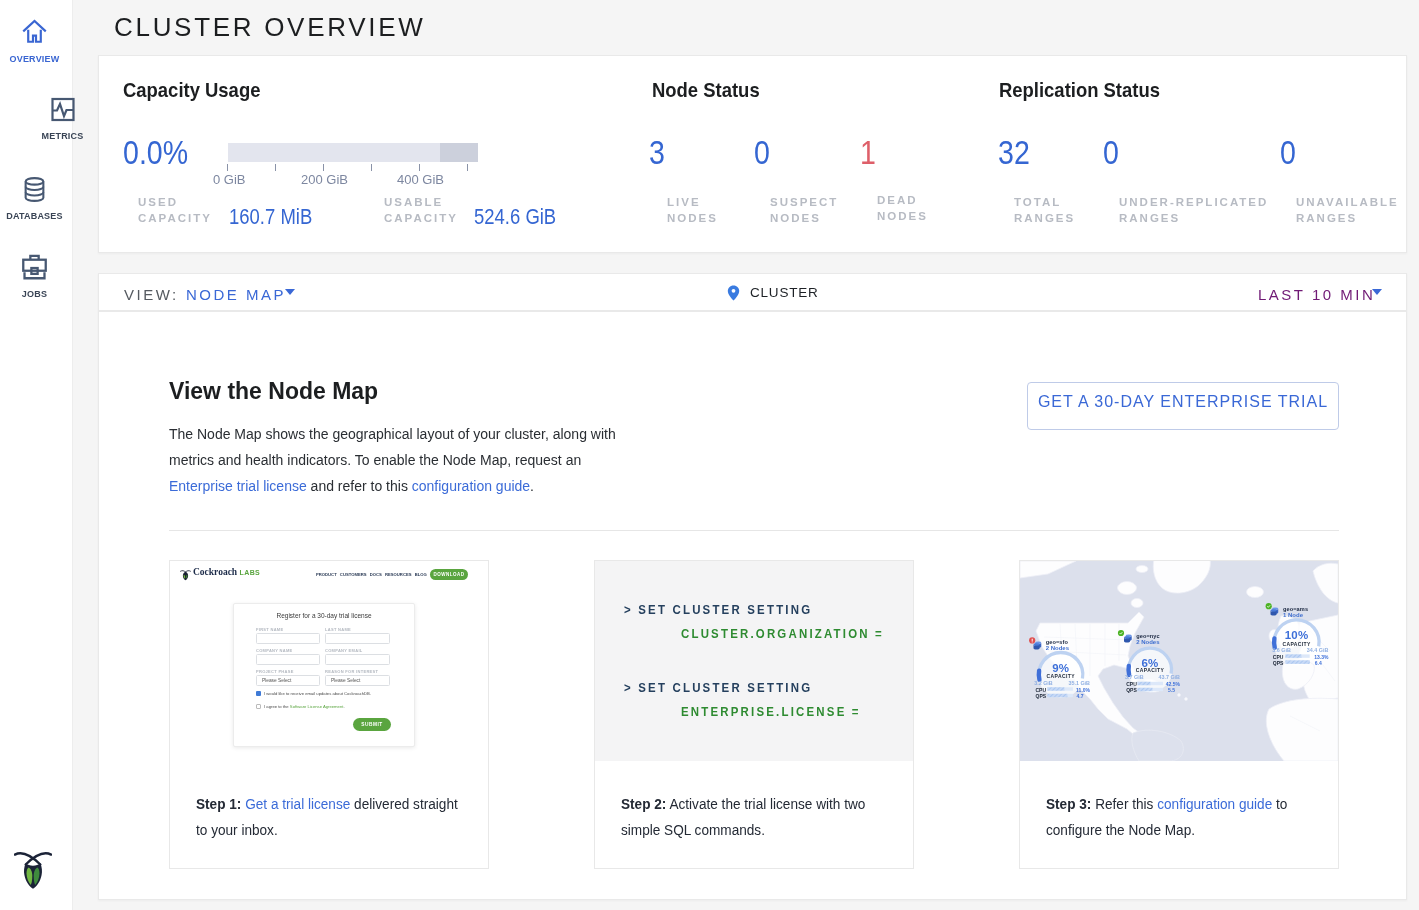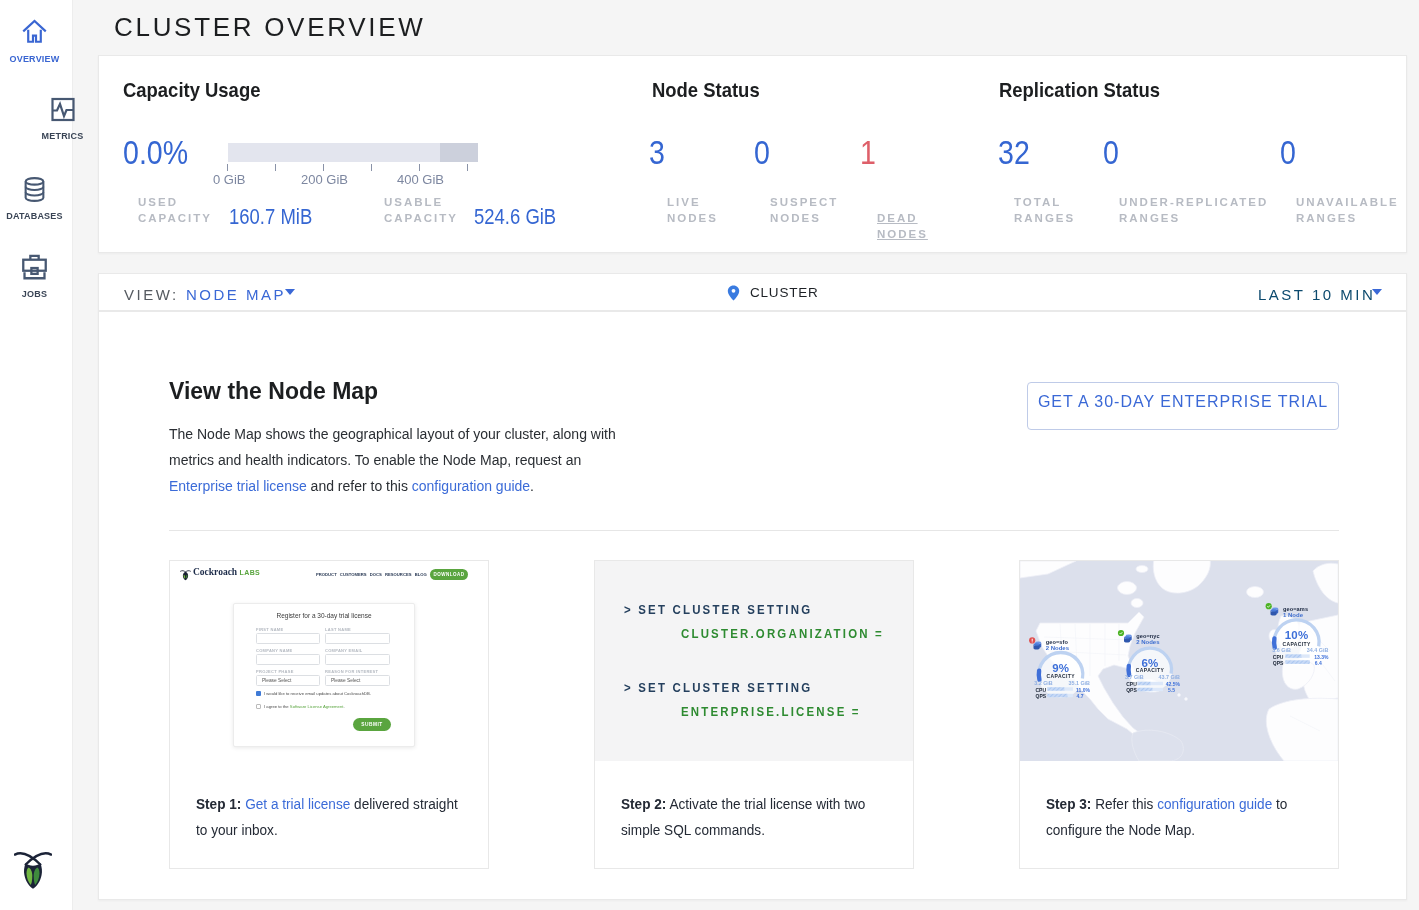--- a/index.html
+++ b/index.html
@@ -125,39 +125,39 @@
 <div class="stlbl" style="left:123px; top:194px;">USED<br>CAPACITY</div>
 <div class="midnum" style="left:229px; top:204px;">160.7 MiB</div>
 <div class="stlbl" style="left:369px; top:194px;">USABLE<br>CAPACITY</div>
 <div class="midnum" style="left:474px; top:204px;">524.6 GiB</div>
 
 <div class="bignum" style="left:649px; top:133px;">3</div>
 <div class="bignum" style="left:754px; top:133px;">0</div>
 <div class="bignum red" style="left:860px; top:133px;">1</div>
 <div class="stlbl" style="left:652px; top:194px;">LIVE<br>NODES</div>
 <div class="stlbl" style="left:755px; top:194px;">SUSPECT<br>NODES</div>
-<div class="stlbl" style="left:862px; top:210px;text-decoration:underline;">DEAD<br>NODES</div>
+<div class="stlbl" style="left:862px; top:192px;">DEAD<br>NODES</div>
 
 <div class="bignum" style="left:998px; top:133px;">32</div>
 <div class="bignum" style="left:1103px; top:133px;">0</div>
 <div class="bignum" style="left:1280px; top:133px;">0</div>
 <div class="stlbl" style="left:999px; top:194px;">TOTAL<br>RANGES</div>
 <div class="stlbl" style="left:1104px; top:194px;">UNDER-REPLICATED<br>RANGES</div>
 <div class="stlbl" style="left:1281px; top:194px;">UNAVAILABLE<br>RANGES</div>
 
 <div id="viewbar"></div>
 <div class="vb" style="left:124px; top:286px; color:#555a60;">VIEW:</div>
 <div class="vb" style="left:186px; top:286px; color:#3a68d6;">NODE MAP</div>
 <div class="tri" style="left:285px; top:289px;"></div>
 <svg class="abs" style="left:727px; top:285px;" width="13" height="16" viewBox="0 0 13 16">
   <path d="M6.5 0.5 C3 0.5 0.8 3 0.8 6 C0.8 9.5 4.5 13.5 6.5 15.5 C8.5 13.5 12.2 9.5 12.2 6 C12.2 3 10 0.5 6.5 0.5 Z" fill="#3a7be0"></path>
   <circle cx="6.5" cy="5.8" r="1.9" fill="#fff"></circle>
 </svg>
 <div class="vb" style="left:750px; top:285px; color:#1d2126; letter-spacing:0.8px; font-size:13.5px; font-weight:500;">CLUSTER</div>
-<div class="vb" style="left:1258px; top:286px; color:#0c4a6e;">LAST 10 MIN</div>
+<div class="vb" style="left:1258px; top:286px; color:#701a75;">LAST 10 MIN</div>
 <div class="tri" style="left:1372px; top:289px;"></div>
 
 <div id="mapsec"></div>
 <div id="nmtitle">View the Node Map</div>
 <div id="nmpara">The Node Map shows the geographical layout of your cluster, along with metrics and health indicators. To enable the Node Map, request an <a class="lnk">Enterprise trial license</a> and refer to this <a class="lnk">configuration guide</a>.</div>
 <div id="trialbtn">GET A 30-DAY ENTERPRISE TRIAL</div>
 <div id="nmhr"></div>
 
 <div class="stepcard" style="left:169px;"></div>
 <div class="stepcard" style="left:594px;"></div>

